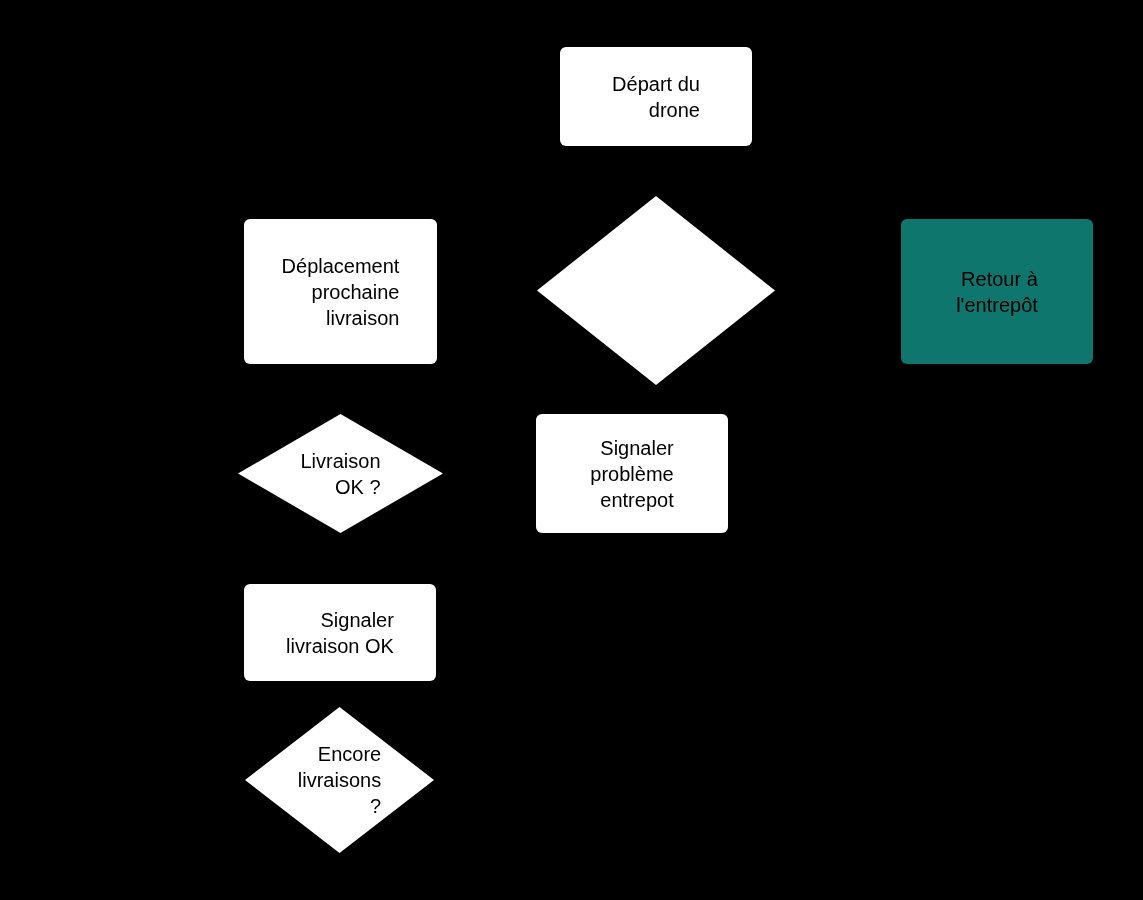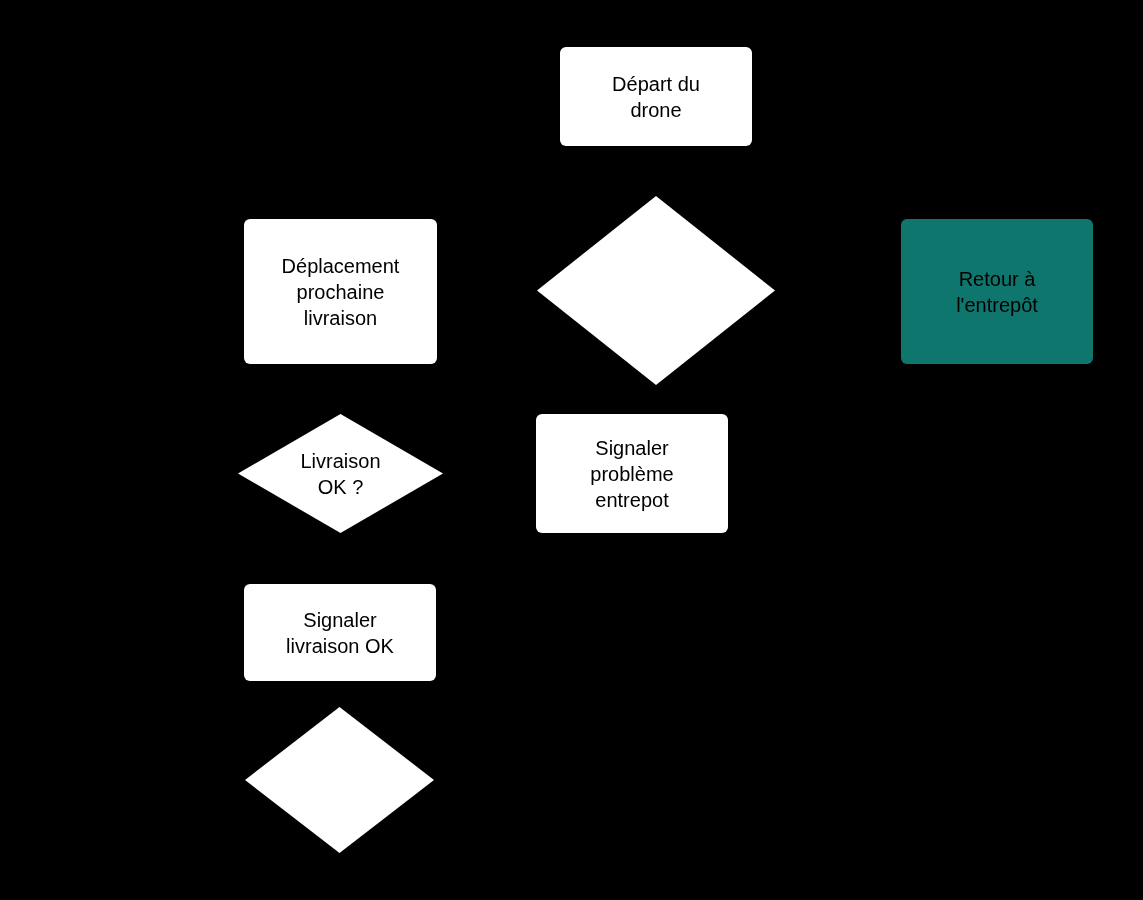--- a/index.html
+++ b/index.html
@@ -48,20 +48,21 @@
     background: #ffffff;
     -webkit-clip-path: polygon(50% 0%, 100% 50%, 50% 100%, 0% 50%);
     clip-path: polygon(50% 0%, 100% 50%, 50% 100%, 0% 50%);
     border-radius: 4px;
   }
   .node .label {
     position: relative;
     z-index: 2;
     padding: 0 6px;
     white-space: pre-line;
+    text-align: right;
   }
 </style>
 </head>
 <body>
 
 <div id="canvas" style="background: rgb(0, 0, 0);">
     <div class="node process" style="left: 560px; top: 47px; width: 192px; height: 99px; background: rgb(255, 255, 255);">
       <div class="label" style="color: rgb(0, 0, 0);">Départ du
 drone</div>
     </div>
@@ -86,14 +87,17 @@
       <div class="label" style="color: rgb(0, 0, 0);">Signaler
 problème
 entrepot</div>
     </div>
     <div class="node process" style="left: 244px; top: 584px; width: 192px; height: 97px; background: rgb(255, 255, 255);">
       <div class="label" style="color: rgb(0, 0, 0);">Signaler
 livraison OK</div>
     </div>
     <div class="node decision" style="left: 245px; top: 707px; width: 189px; height: 146px;">
       <div class="dia-shape" style="background: rgb(255, 255, 255);"></div>
+      <div class="label" style="color: rgb(0, 0, 0);">Encore
+livraisons
+?</div>
     </div>
   </div>
 
 </body></html>

